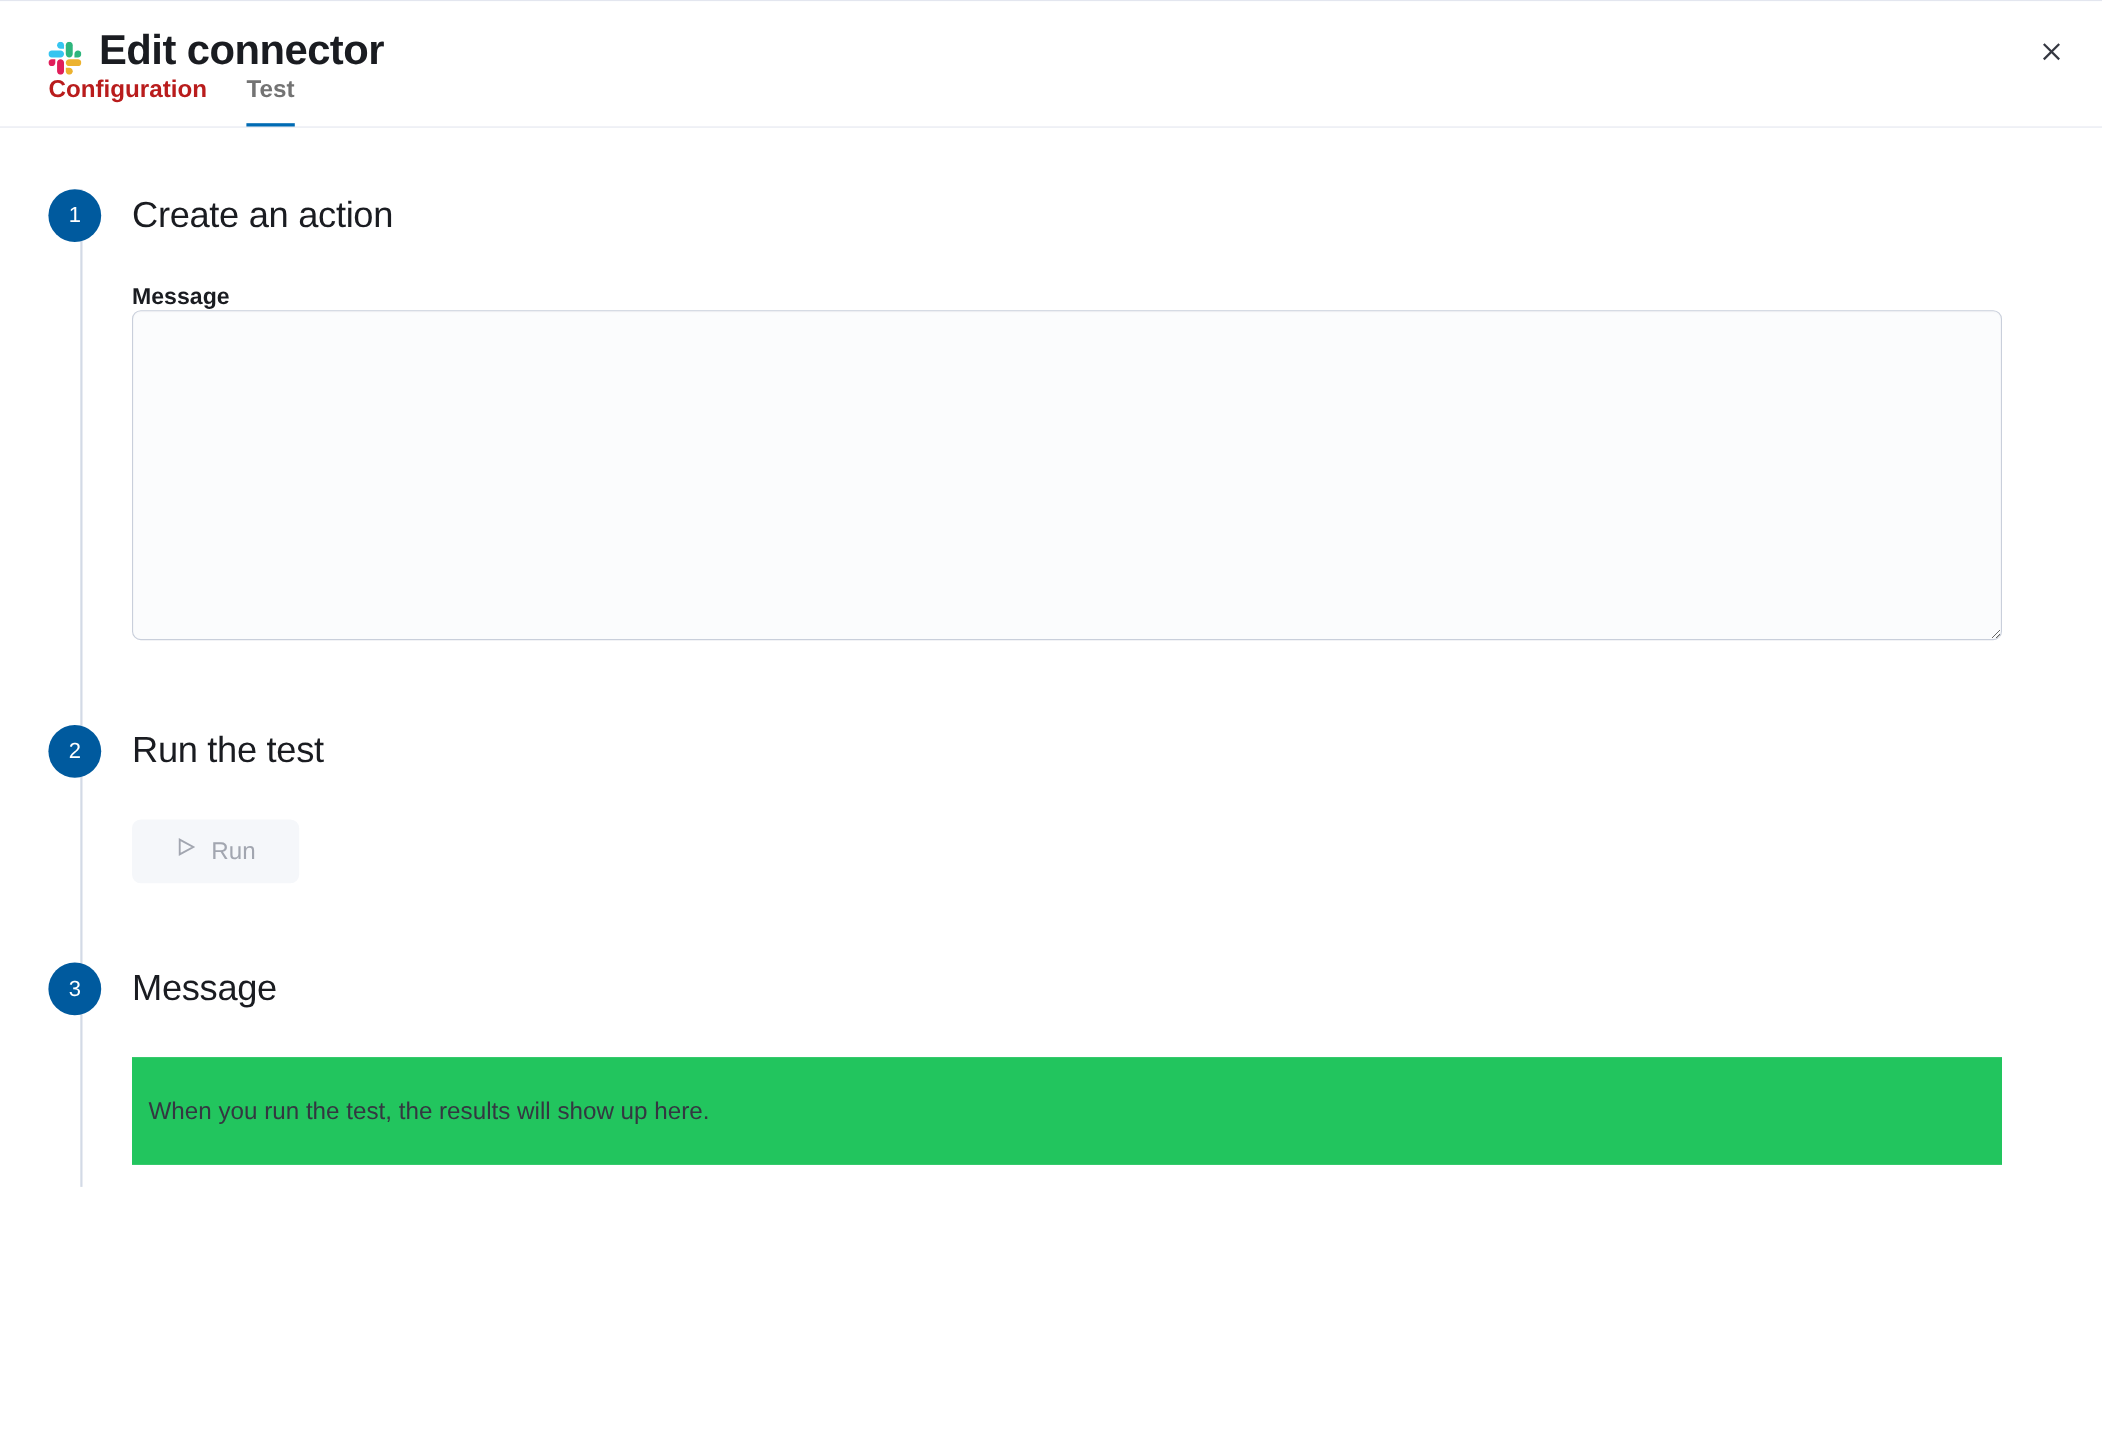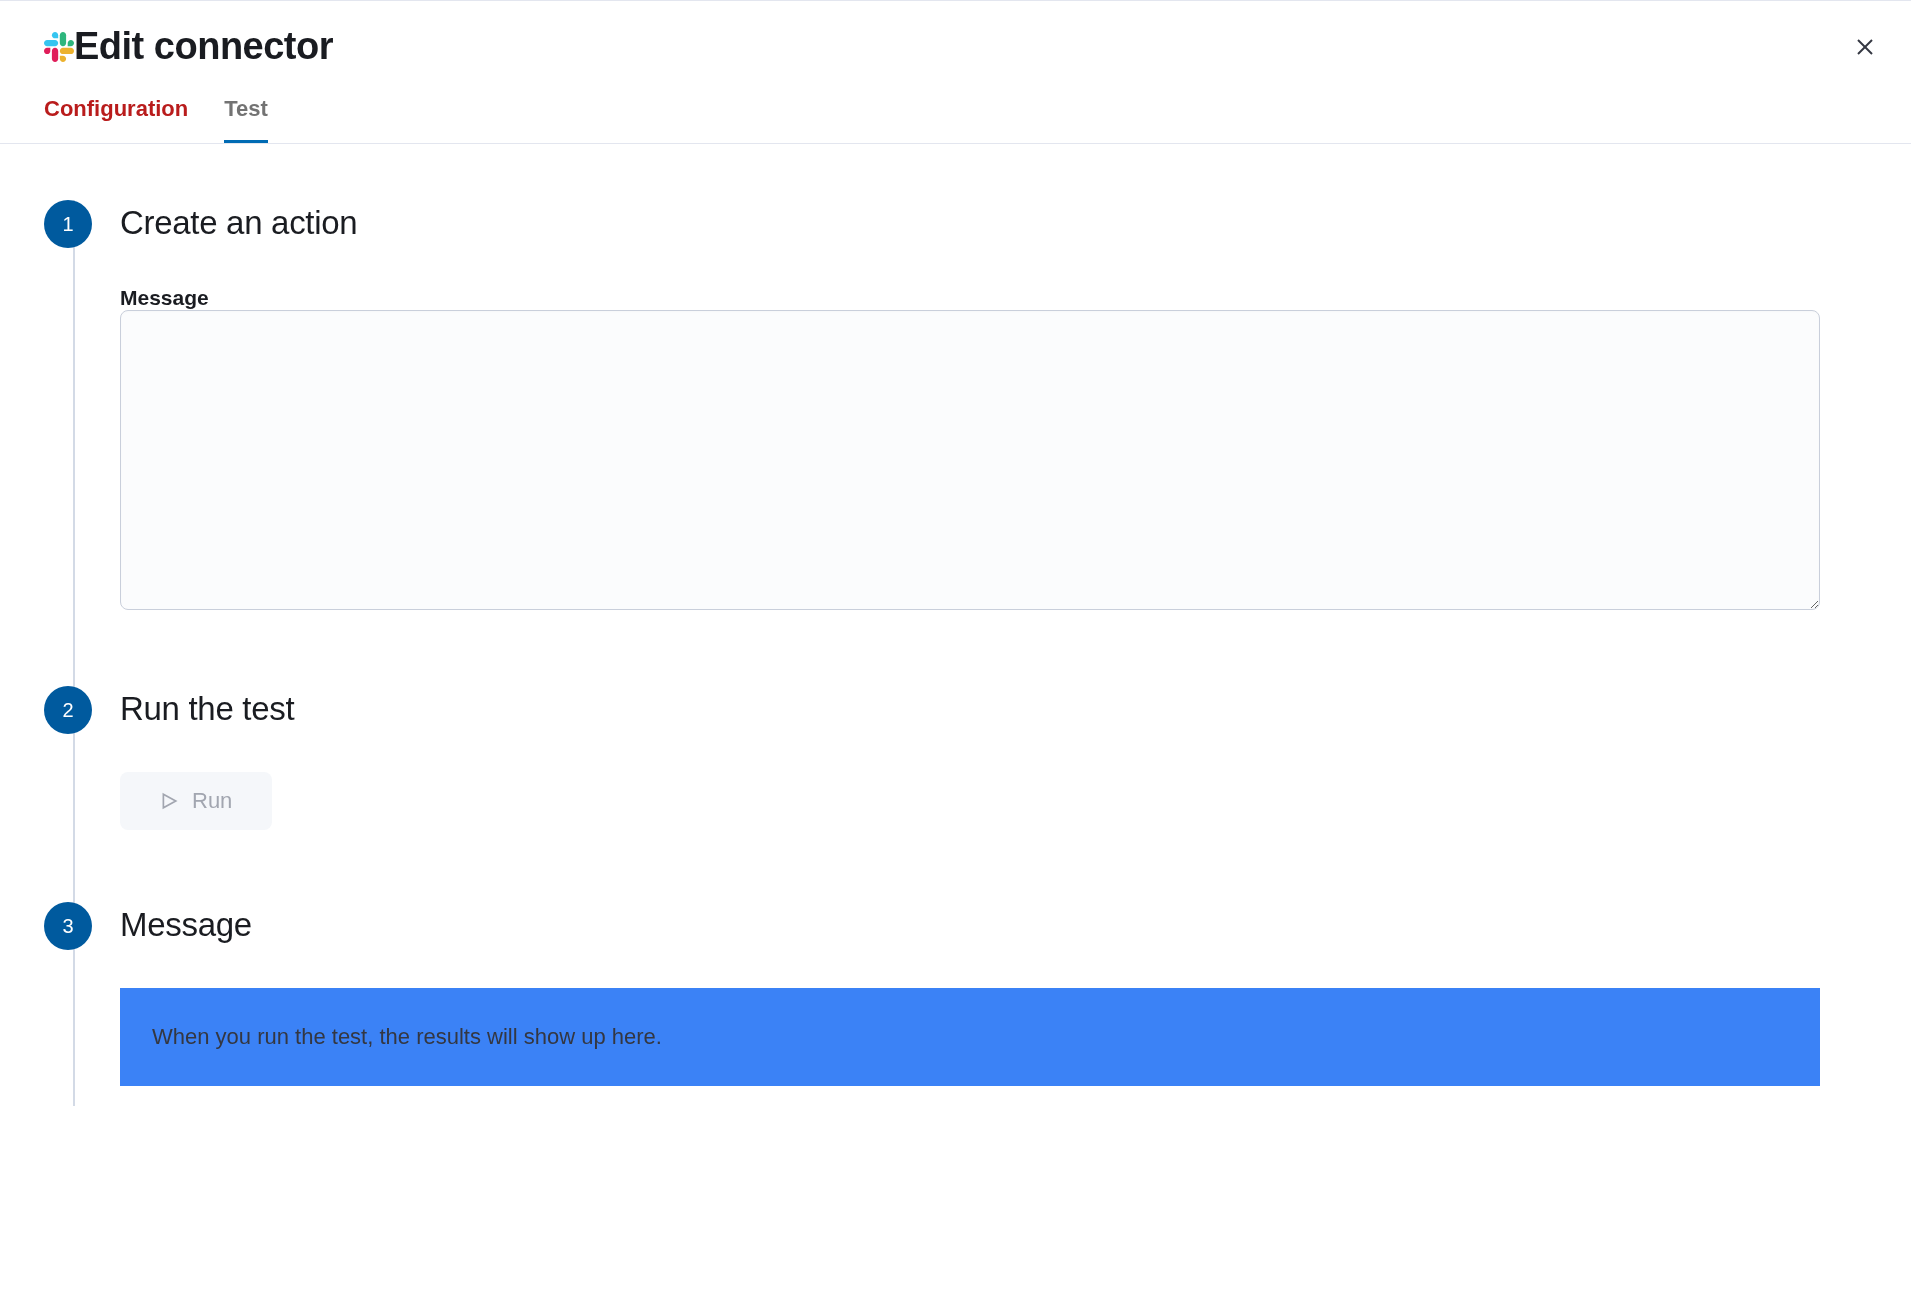--- a/index.html
+++ b/index.html
@@ -34,22 +34,22 @@
       background: transparent;
       border: none;
       color: #343741;
     }
     .close-btn svg {
       width: 24px;
       height: 24px;
     }
     .title-row {
       display: flex;
-      align-items: center;
-      margin-bottom: 28px;
+      align-items: flex-end;
+      gap: 16px;
     }
     .slack-icon {
       width: 30px;
       height: 30px;
       flex-shrink: 0;
     }
     .page-title {
       font-size: 38px;
       font-weight: 700;
       letter-spacing: -0.5px;
@@ -137,38 +137,37 @@
       background: #fbfcfd;
       padding: 16px;
       font-size: 18px;
       font-family: inherit;
       resize: both;
       outline: none;
       box-shadow: inset 0 1px 2px rgba(0,0,0,0.02);
     }
     .run-button {
       display: inline-flex;
-      align-items: center;
       gap: 14px;
       padding: 16px 40px;
       background: #f5f7fa;
       border: none;
       border-radius: 8px;
       font-size: 22px;
       font-weight: 400;
       color: #a2a6b0;
       cursor: not-allowed;
     }
     .run-button svg {
       width: 18px;
       height: 18px;
     }
     .results-placeholder {
-      background: #3b82f6;
-      padding: 36px 32px;
+      background: #22c55e;
+      padding: 36px 15px;
       border-radius: 0;
       font-size: 22px;
       color: #343741;
       width: 100%;
       max-width: 1700px;
     }
   </style>
 </head>
 <body>
 

